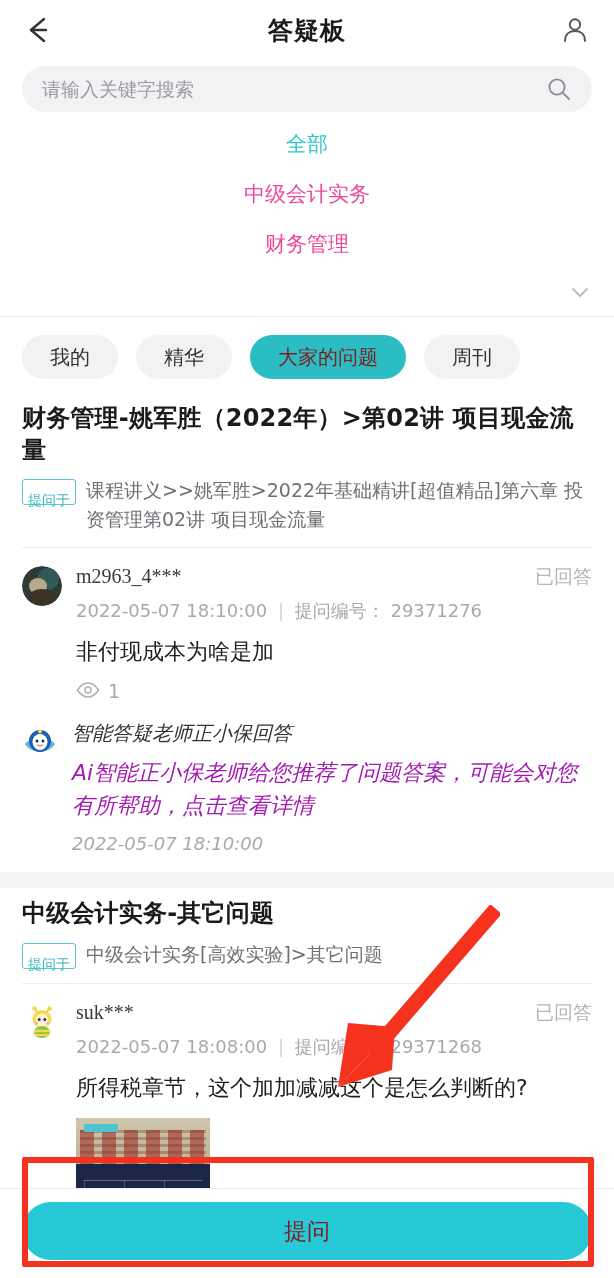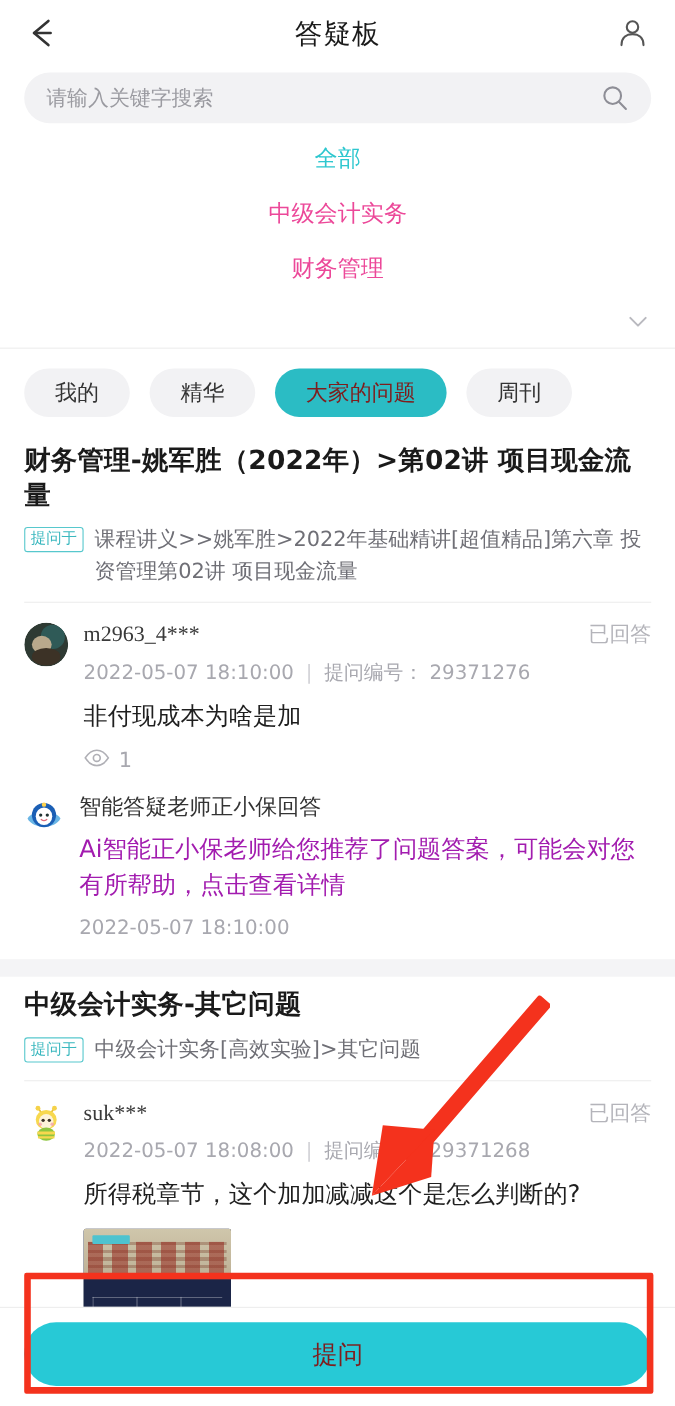--- a/index.html
+++ b/index.html
@@ -13,21 +13,21 @@
 
   
   .topbar {
     height: 60px; display: flex; align-items: center;
     padding: 0 22px; position: relative;
   }
   .back-arrow { width: 34px; height: 34px; display: flex; align-items: center; justify-content: center; }
   .back-arrow svg { display: block; }
   .top-title {
     position: absolute; left: 0; right: 0; text-align: center;
-    font-size: 25px; font-weight: 400; color: #1a1a1a; letter-spacing: 1px;
+    font-size: 25px; font-weight: 700; color: #1a1a1a; letter-spacing: 1px;
     pointer-events: none;
   }
   .person-icon { margin-left: auto; width: 34px; height: 34px; display: flex; align-items: center; justify-content: center; }
 
   
   .search-wrap { padding: 6px 22px 0; }
   .search-bar {
     height: 46px; background: #f2f2f4; border-radius: 23px;
     display: flex; align-items: center; padding: 0 20px;
   }
@@ -62,21 +62,21 @@
 
   
   .group { padding: 0 22px; background: #fff; }
   .group-title {
     font-size: 24px; font-weight: 700; color: #1a1a1a;
     line-height: 1.32; padding: 10px 0 6px; letter-spacing: 0.2px;
   }
   .src-row { display: flex; gap: 10px; padding: 4px 0 14px; }
   .src-tag {
     flex: none; border: 1px solid #57c8cd; color: #3bb8bf;
-    font-size: 14px; padding: 2px 5px; border-radius: 3px;
+    font-size: 14px; padding: 12px 5px; border-radius: 3px;
     line-height: 1.25; height: 23px; margin-top: 3px;
   }
   .src-text { font-size: 19px; color: #6f6f76; line-height: 1.5; }
 
   .divider { height: 1px; background: #ededed; }
 
   
   .post { display: flex; padding: 16px 0 10px; gap: 14px; }
   .avatar { width: 40px; height: 40px; border-radius: 50%; flex: none; overflow: hidden; margin-top: 2px; }
   .post-body { flex: 1; min-width: 0; }
@@ -84,21 +84,21 @@
   .username { font-size: 20px; color: #3a3a3a; }
   .status { margin-left: auto; font-size: 19px; color: #b4b4ba; }
   .meta { font-size: 18px; color: #a8a8af; padding-top: 9px; }
   .meta .sep { color: #d2d2d6; padding: 0 5px; }
   .q-text { font-size: 22px; color: #1f1f1f; padding-top: 13px; line-height: 1.45; }
   .views { display: flex; align-items: center; gap: 8px; padding-top: 12px; color: #a8a8af; font-size: 19px; }
 
   
   .ai-block { display: flex; gap: 14px; padding: 8px 0 18px; }
   .ai-avatar { width: 36px; height: 36px; flex: none; margin-top: 4px; border-radius: 50%; overflow: hidden; }
-  .ai-body { flex: 1; min-width: 0; }
+  .ai-body { flex: 1; min-width: 0; font-style: italic; }
   .ai-title { font-size: 20px; color: #333; }
   .ai-text { font-size: 22px; color: #a21caf; line-height: 1.5; padding-top: 9px; }
   .ai-time { font-size: 18px; color: #a8a8af; padding-top: 11px; }
 
   .band { height: 16px; background: #f4f4f6; }
 
   
   .attach { padding: 14px 0 8px; }
   .thumb {
     width: 134px; height: 128px; border-radius: 2px; overflow: hidden;

